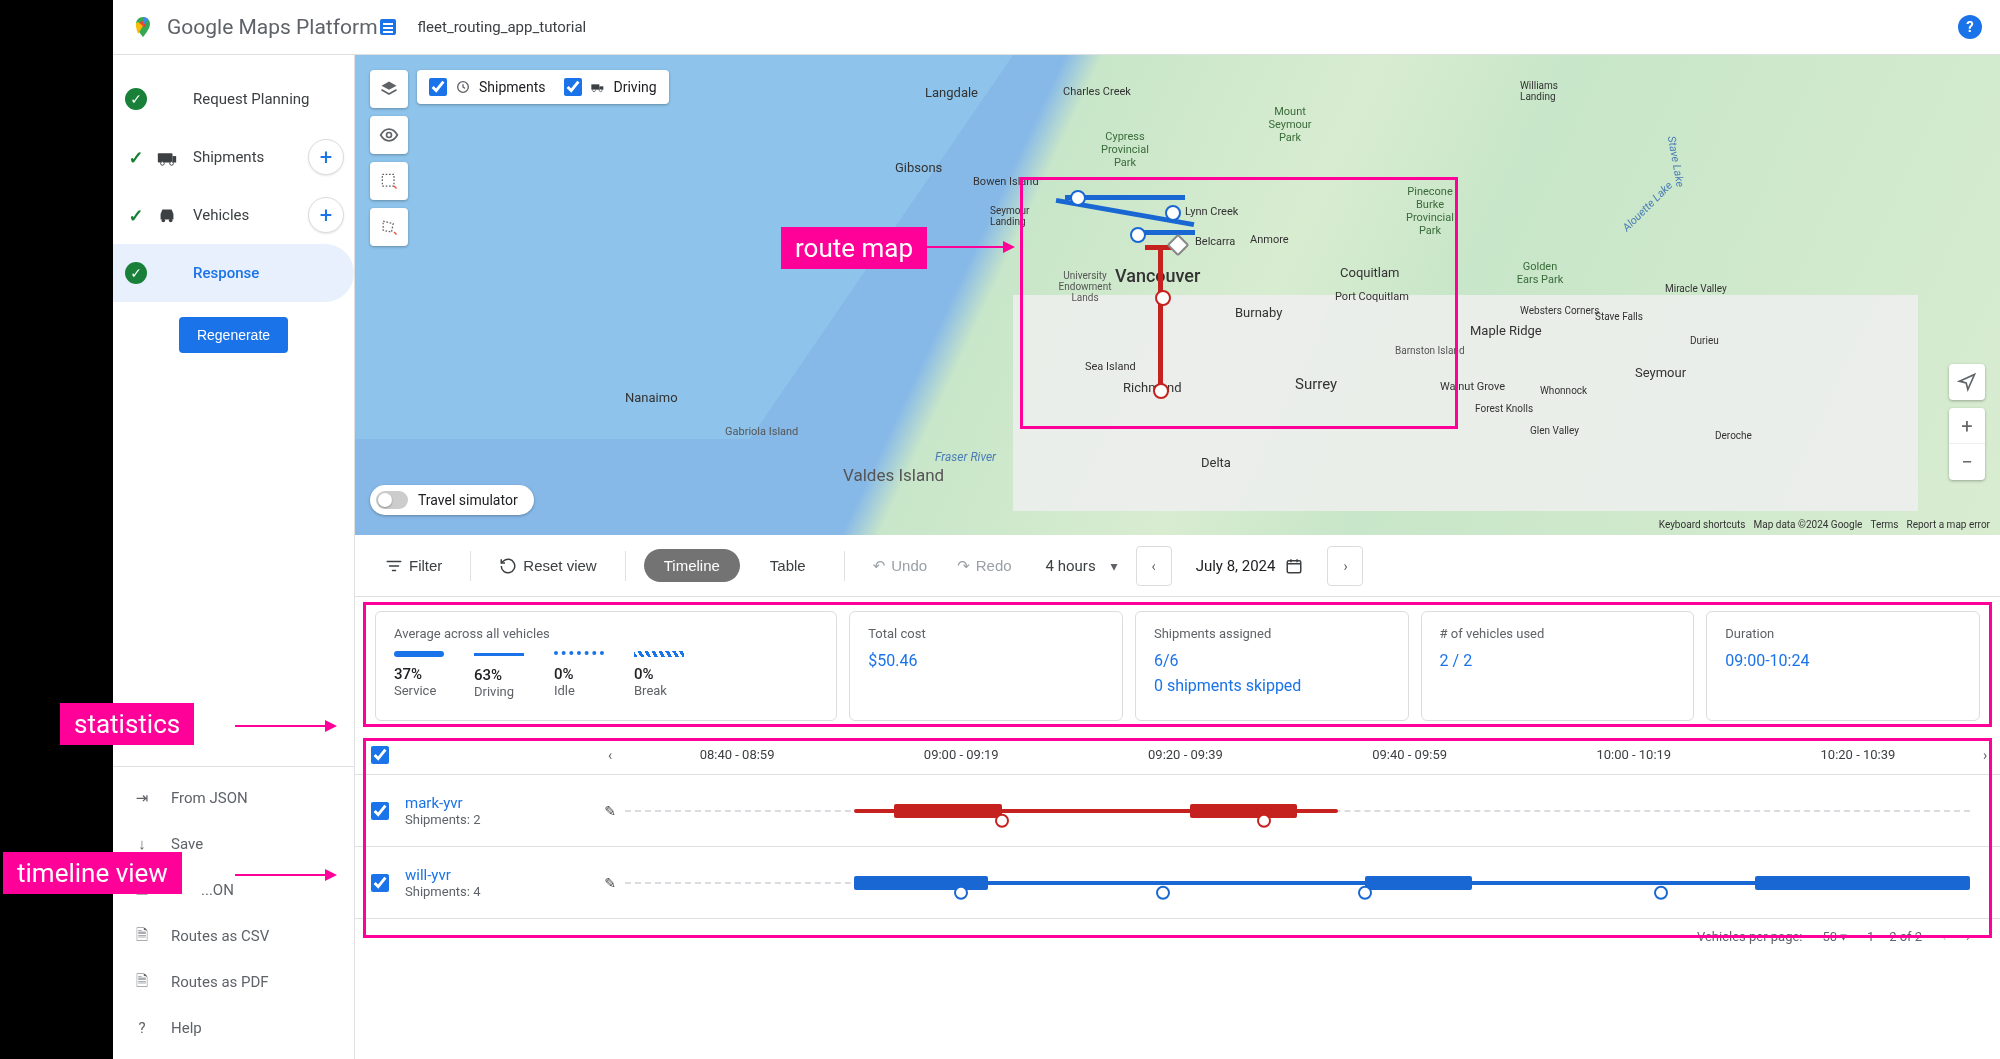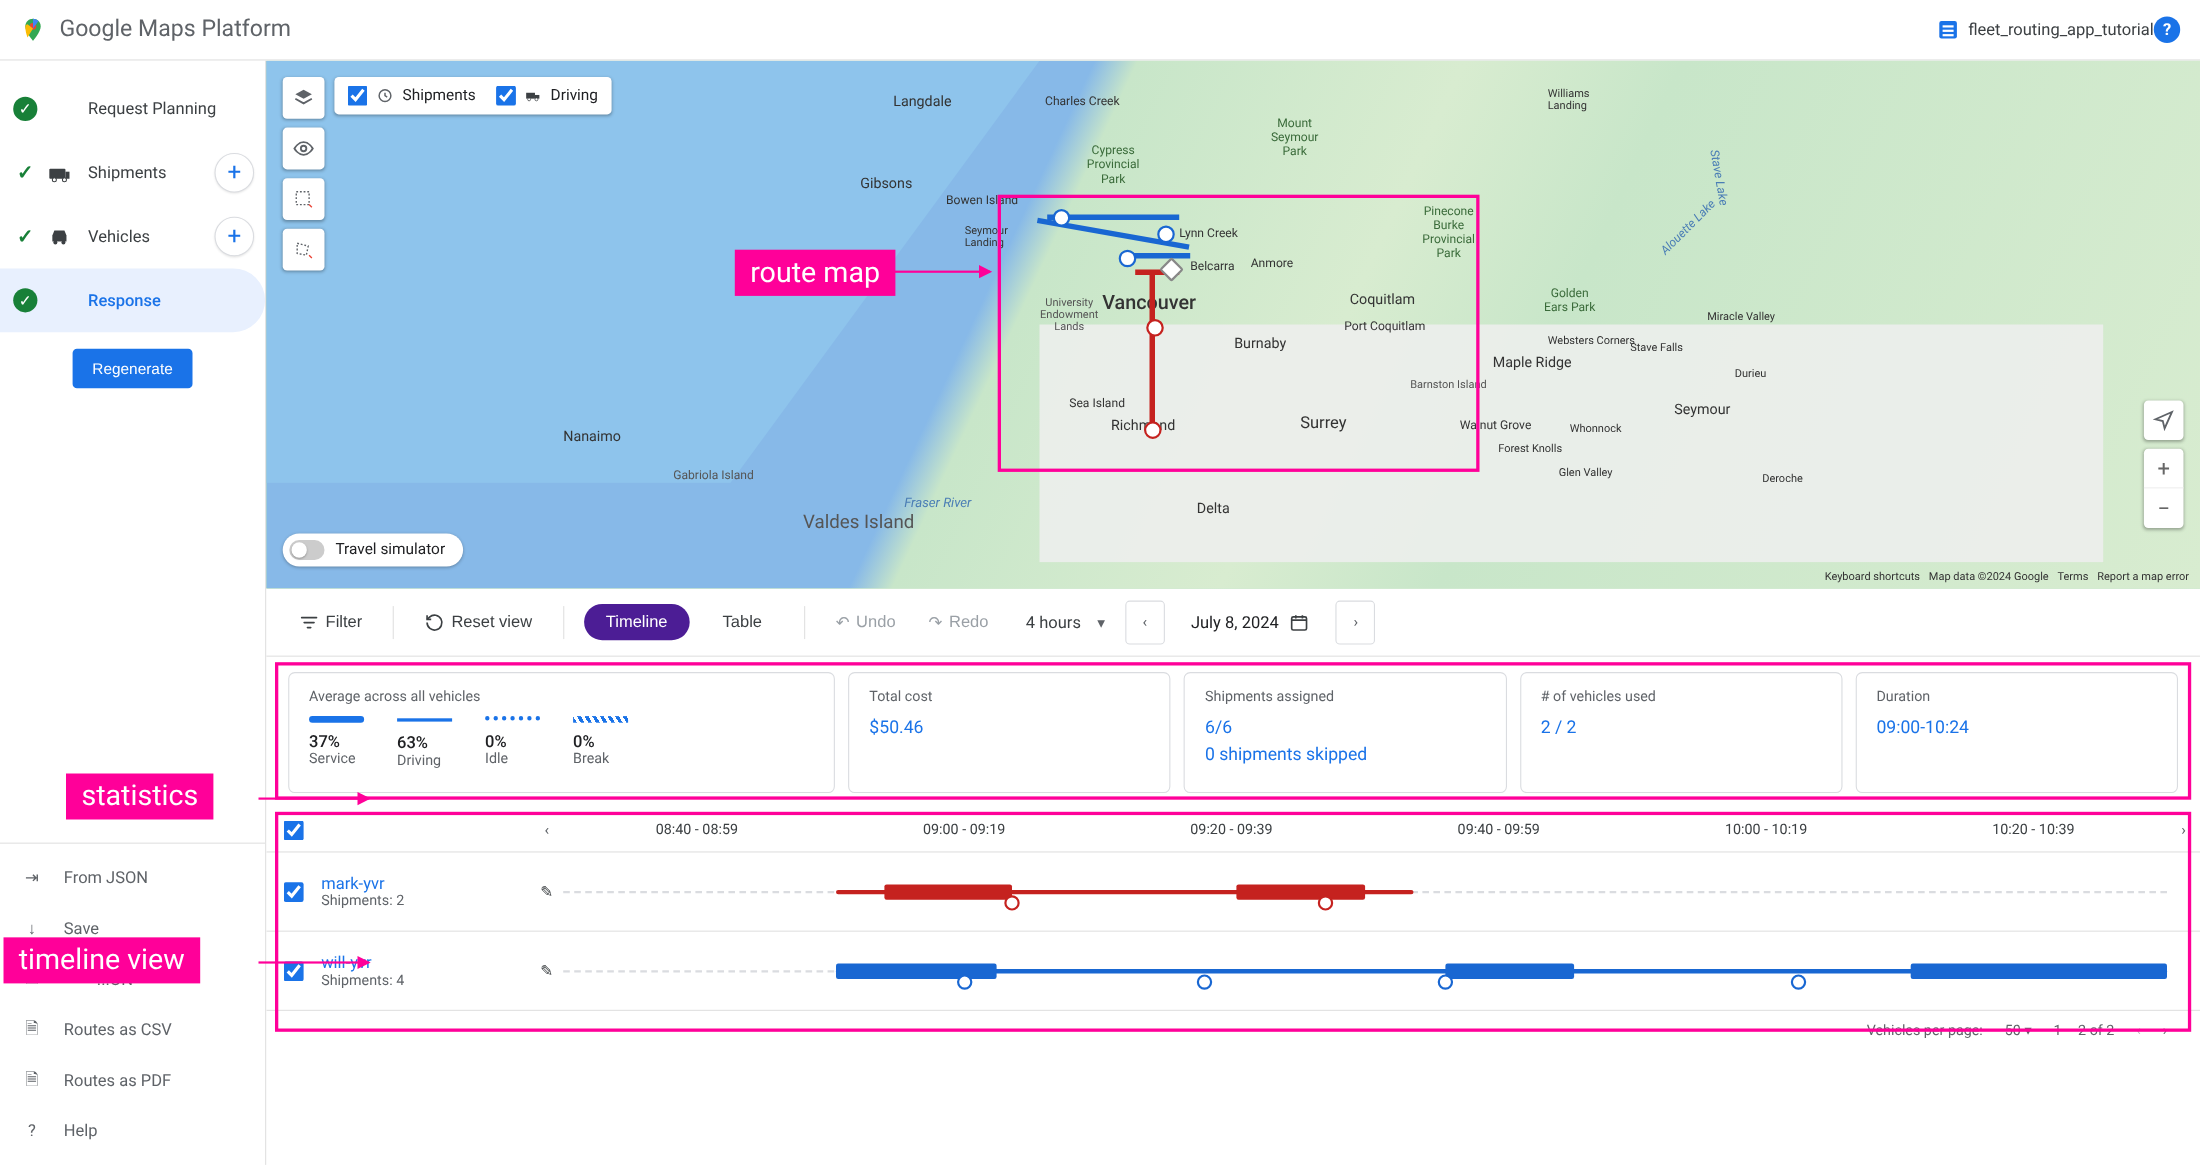--- a/index.html
+++ b/index.html
@@ -1,25 +1,25 @@
 <!DOCTYPE html>
 <html><head>
 <meta charset="utf-8">
 <style>
 * { box-sizing: border-box; margin: 0; padding: 0; }
 body { font-family: 'Google Sans', Roboto, Arial, sans-serif; font-size: 14px; color: #202124; background: #fff; width: 2000px; height: 1059px; overflow: hidden; }
-.container { display: flex; height: 100%; flex-direction: column; }
+.container { display: flex; height: 100%; }
 .leftbar { width: 113px; background: #000; flex-shrink: 0; }
 .main { flex: 1; display: flex; flex-direction: column; }
 
 
 .header { height: 55px; display: flex; align-items: center; padding: 0 18px; border-bottom: 1px solid #e0e0e0; }
 .header-logo { width: 24px; height: 24px; margin-right: 12px; }
 .header-title { font-size: 21px; color: #5f6368; font-weight: 400; flex: 0 0 auto; }
-.header-center { flex: 1; display: flex; justify-content: flex-end; align-items: center; gap: 8px; }
+.header-center { flex: 1; display: flex; justify-content: flex-start; align-items: center; gap: 20px; }
 .header-doc { color: #3c4043; font-size: 15px; }
 .header-right { margin-left: auto; }
 .help-icon { width: 24px; height: 24px; border-radius: 50%; background: #1a73e8; color: #fff; display: inline-flex; align-items: center; justify-content: center; font-weight: bold; font-size: 15px;}
 
 
 .body-row { flex: 1; display: flex; overflow: hidden; }
 
 
 .sidebar { width: 242px; border-right: 1px solid #e0e0e0; display: flex; flex-direction: column; flex-shrink:0; }
 .nav { padding: 15px 0 0 0; }
@@ -66,21 +66,21 @@
 .anno-arrow::after { content:''; position:absolute; right:-2px; top:-5px; border-left:12px solid #ff0099; border-top:6px solid transparent; border-bottom:6px solid transparent;}
 
 
 .route-red { position:absolute; background:#c5221f; }
 .route-blue { position:absolute; background:#1967d2; }
 .route-node { position:absolute; width:16px; height:16px; border:2px solid; border-radius:50%; background:#fff;}
 
 
 .toolbar { height:62px; display:flex; align-items:center; padding:0 20px; gap:10px; border-bottom:1px solid #e0e0e0;}
 .tb-btn { display:flex; align-items:center; gap:6px; padding:6px 10px; color:#3c4043; font-size:15px; cursor:pointer; border:none; background:none;}
-.tb-pill { background:#4c1d95; color:#fff; padding:8px 20px; border-radius:20px; font-weight:500;}
+.tb-pill { background:#737373; color:#fff; padding:8px 20px; border-radius:20px; font-weight:500;}
 .tb-pill.inactive { background:transparent; color:#3c4043;}
 .vline { width:1px; height:30px; background:#e0e0e0; margin:0 8px;}
 .tz-box { margin-left:auto; position:relative;}
 .tz-field { border:1px solid #dadce0; border-radius:4px; padding:14px 16px 10px; min-width:330px; font-size:15px;}
 .tz-label { position:absolute; top:-8px; left:12px; background:#fff; padding:0 6px; font-size:12px; color:#5f6368;}
 .hours-sel { border:none; padding:10px 30px 10px 14px; font-size:15px; color:#3c4043; appearance:none; background:transparent;}
 .hours-wrap { position:relative;}
 .hours-wrap::after { content:'▾'; position:absolute; right:8px; top:50%; transform:translateY(-50%); color:#5f6368; pointer-events:none;}
 .date-btn { display:flex; align-items:center; gap:10px; padding:10px 14px; font-size:15px;}
 .nav-arrow { width:36px; height:40px; border:1px solid #dadce0; border-radius:4px; display:flex; align-items:center; justify-content:center; color:#5f6368; cursor:pointer;}

